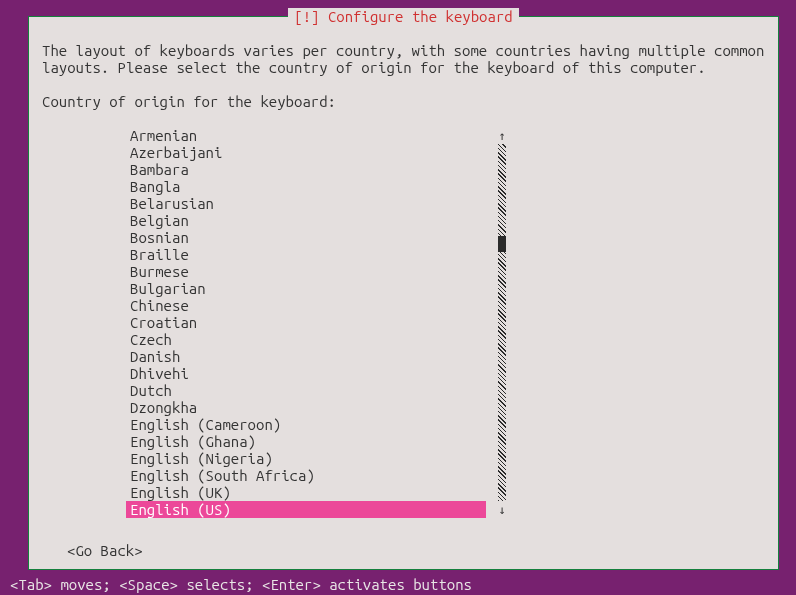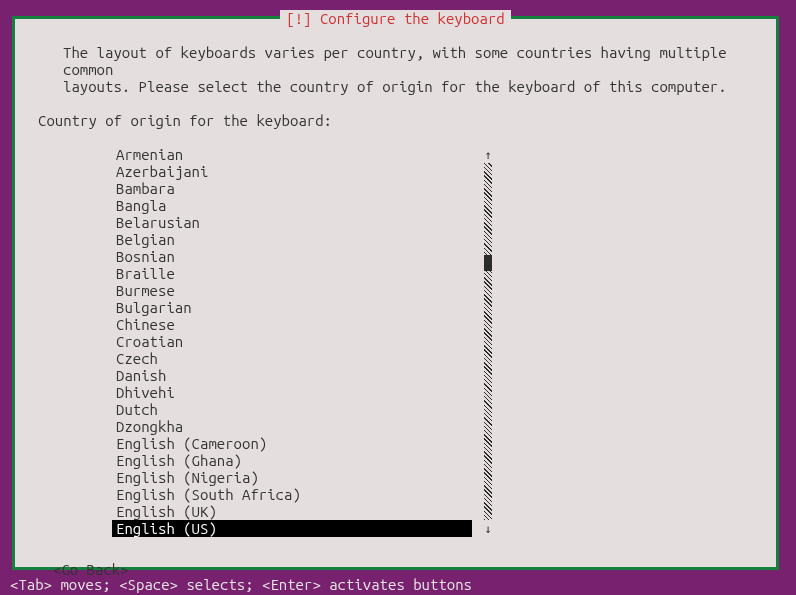--- a/index.html
+++ b/index.html
@@ -8,25 +8,25 @@
     background: #77216f;
     font-family: "Ubuntu Mono", "DejaVu Sans Mono", "Menlo", "Consolas", monospace;
     font-size: 15px;
     line-height: 17px;
     color: #333;
     position: relative;
   }
   .frame {
     position: absolute;
     top: 16px;
-    left: 12px;
+    left: 28px;
     right: 17px;
     height: 554px;
     background: #e4dfde;
-    border: 3px solid #15803d;
+    border: 1px solid #15803d;
   }
   .title-wrap {
     position: absolute;
     top: -9px;
     left: 0;
     right: 0;
     text-align: center;
   }
   .title {
     display: inline-block;
@@ -39,37 +39,37 @@
     position: absolute;
     top: 25px;
     left: 13px;
     right: 13px;
     bottom: 10px;
   }
   .desc, .prompt {
     color: #333;
     white-space: pre-wrap;
   }
-  .desc { margin-bottom: 17px; margin-left: 35px; }
-  .prompt { margin-bottom: 17px; margin-left: 10px; }
+  .desc { margin-bottom: 17px; }
+  .prompt { margin-bottom: 17px; }
   .list-area {
     position: relative;
     margin-left: 84px;
     width: 388px;
   }
   .list {
     width: 360px;
   }
   .item {
     height: 17px;
     padding-left: 4px;
     cursor: pointer;
   }
   .item.selected {
-    background: #000000;
+    background: #ec4899;
     color: #ffffff;
   }
   .scrollbar {
     position: absolute;
     top: 0;
     right: 6px;
     width: 12px;
     height: 100%;
     display: flex;
     flex-direction: column;

